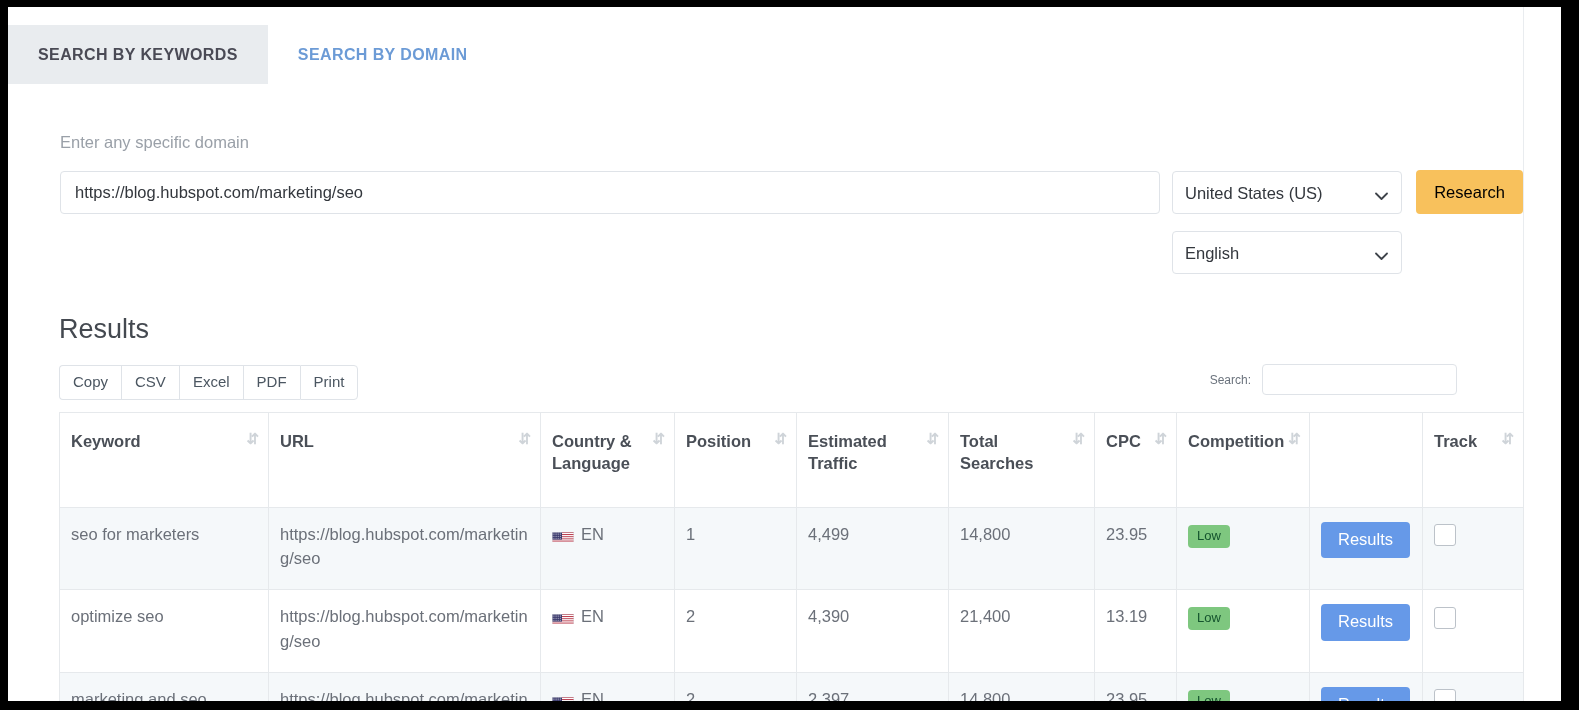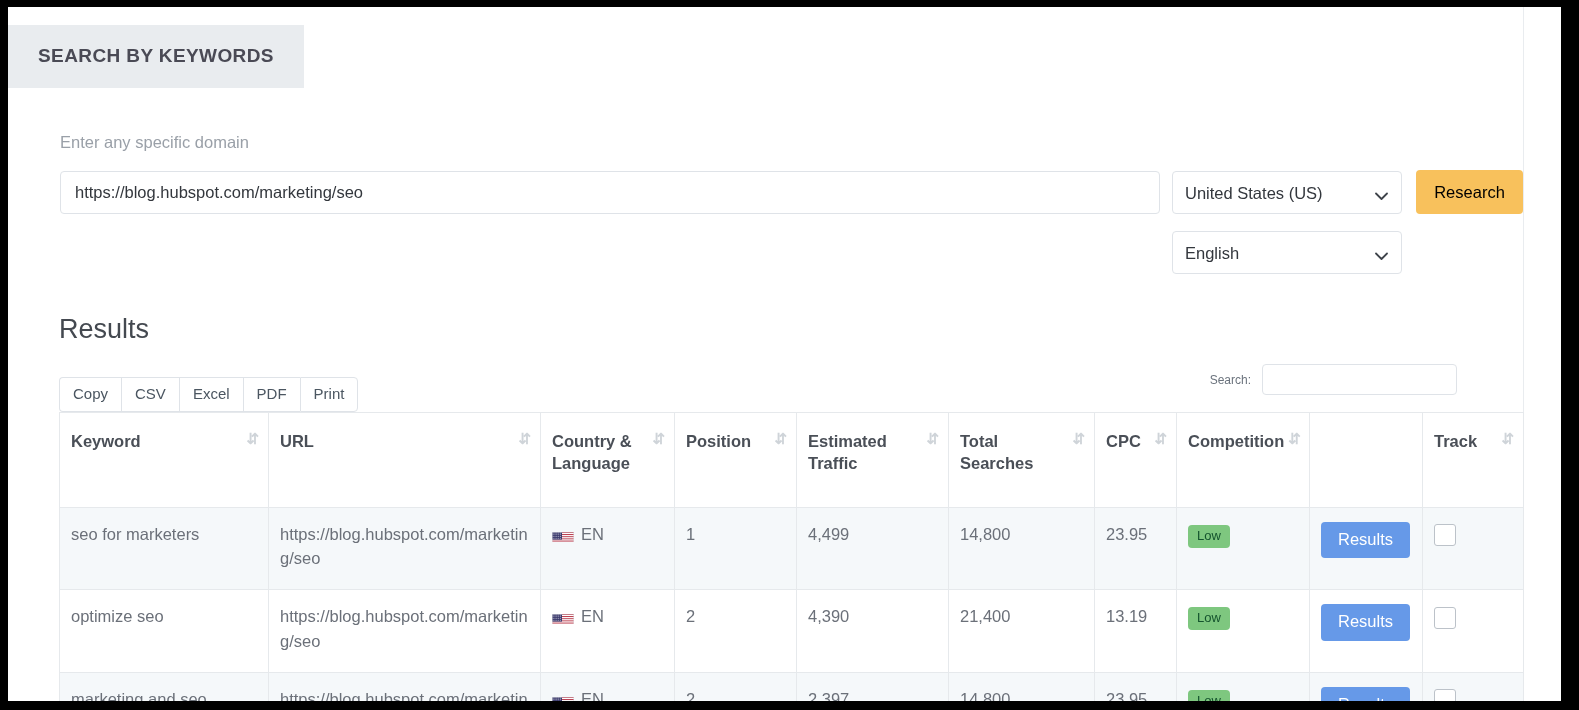--- a/index.html
+++ b/index.html
@@ -44,21 +44,21 @@
 
   
   .tabbar {
     position: absolute;
     left: 0px;
     top: 18px;
     display: flex;
     align-items: stretch;
   }
   .tab {
-    font-size: 19px;
+    font-size: 16px;
     font-weight: 600;
     letter-spacing: 0.4px;
     text-transform: uppercase;
     padding: 20px 30px;
     cursor: pointer;
     white-space: nowrap;
     line-height: 1.2;
     display: flex;
     align-items: center;
   }
@@ -164,21 +164,20 @@
   .btn-group .xbtn {
     border: 1px solid #dfe3e8;
     border-right: none;
     background: #ffffff;
     color: #4b5661;
     font-size: 15px;
     font-family: "Liberation Sans", sans-serif;
     padding: 6px 13px 7px 13px;
     cursor: pointer;
     line-height: 1.3;
-    margin-top: 12px;
   }
   .btn-group .xbtn:first-child { border-radius: 4px 0 0 4px; }
   .btn-group .xbtn:last-child { border-right: 1px solid #dfe3e8; border-radius: 0 4px 4px 0; }
 
   .search-wrap {
     position: absolute;
     right: 66px;
     top: 357px;
     display: flex;
     align-items: center;
@@ -313,20 +312,23 @@
 </head>
 <body>
 
 <div id="frame">
   <div id="page">
     <div id="inner">
 
       <div class="tabbar">
         <div class="tab active">
           <span>SEARCH BY KEYWORDS</span>
+        </div>
+        <div class="tab inactive">
+          <span>SEARCH BY DOMAIN</span>
         </div>
       </div>
 
       <div class="form-label">Enter any specific domain</div>
 
       <input class="domain-input" type="text" value="https://blog.hubspot.com/marketing/seo" style="">
 
       <div class="sel-wrap" id="country-wrap">
         <select class="sel" id="country-sel">
           <option>United States (US)</option>

